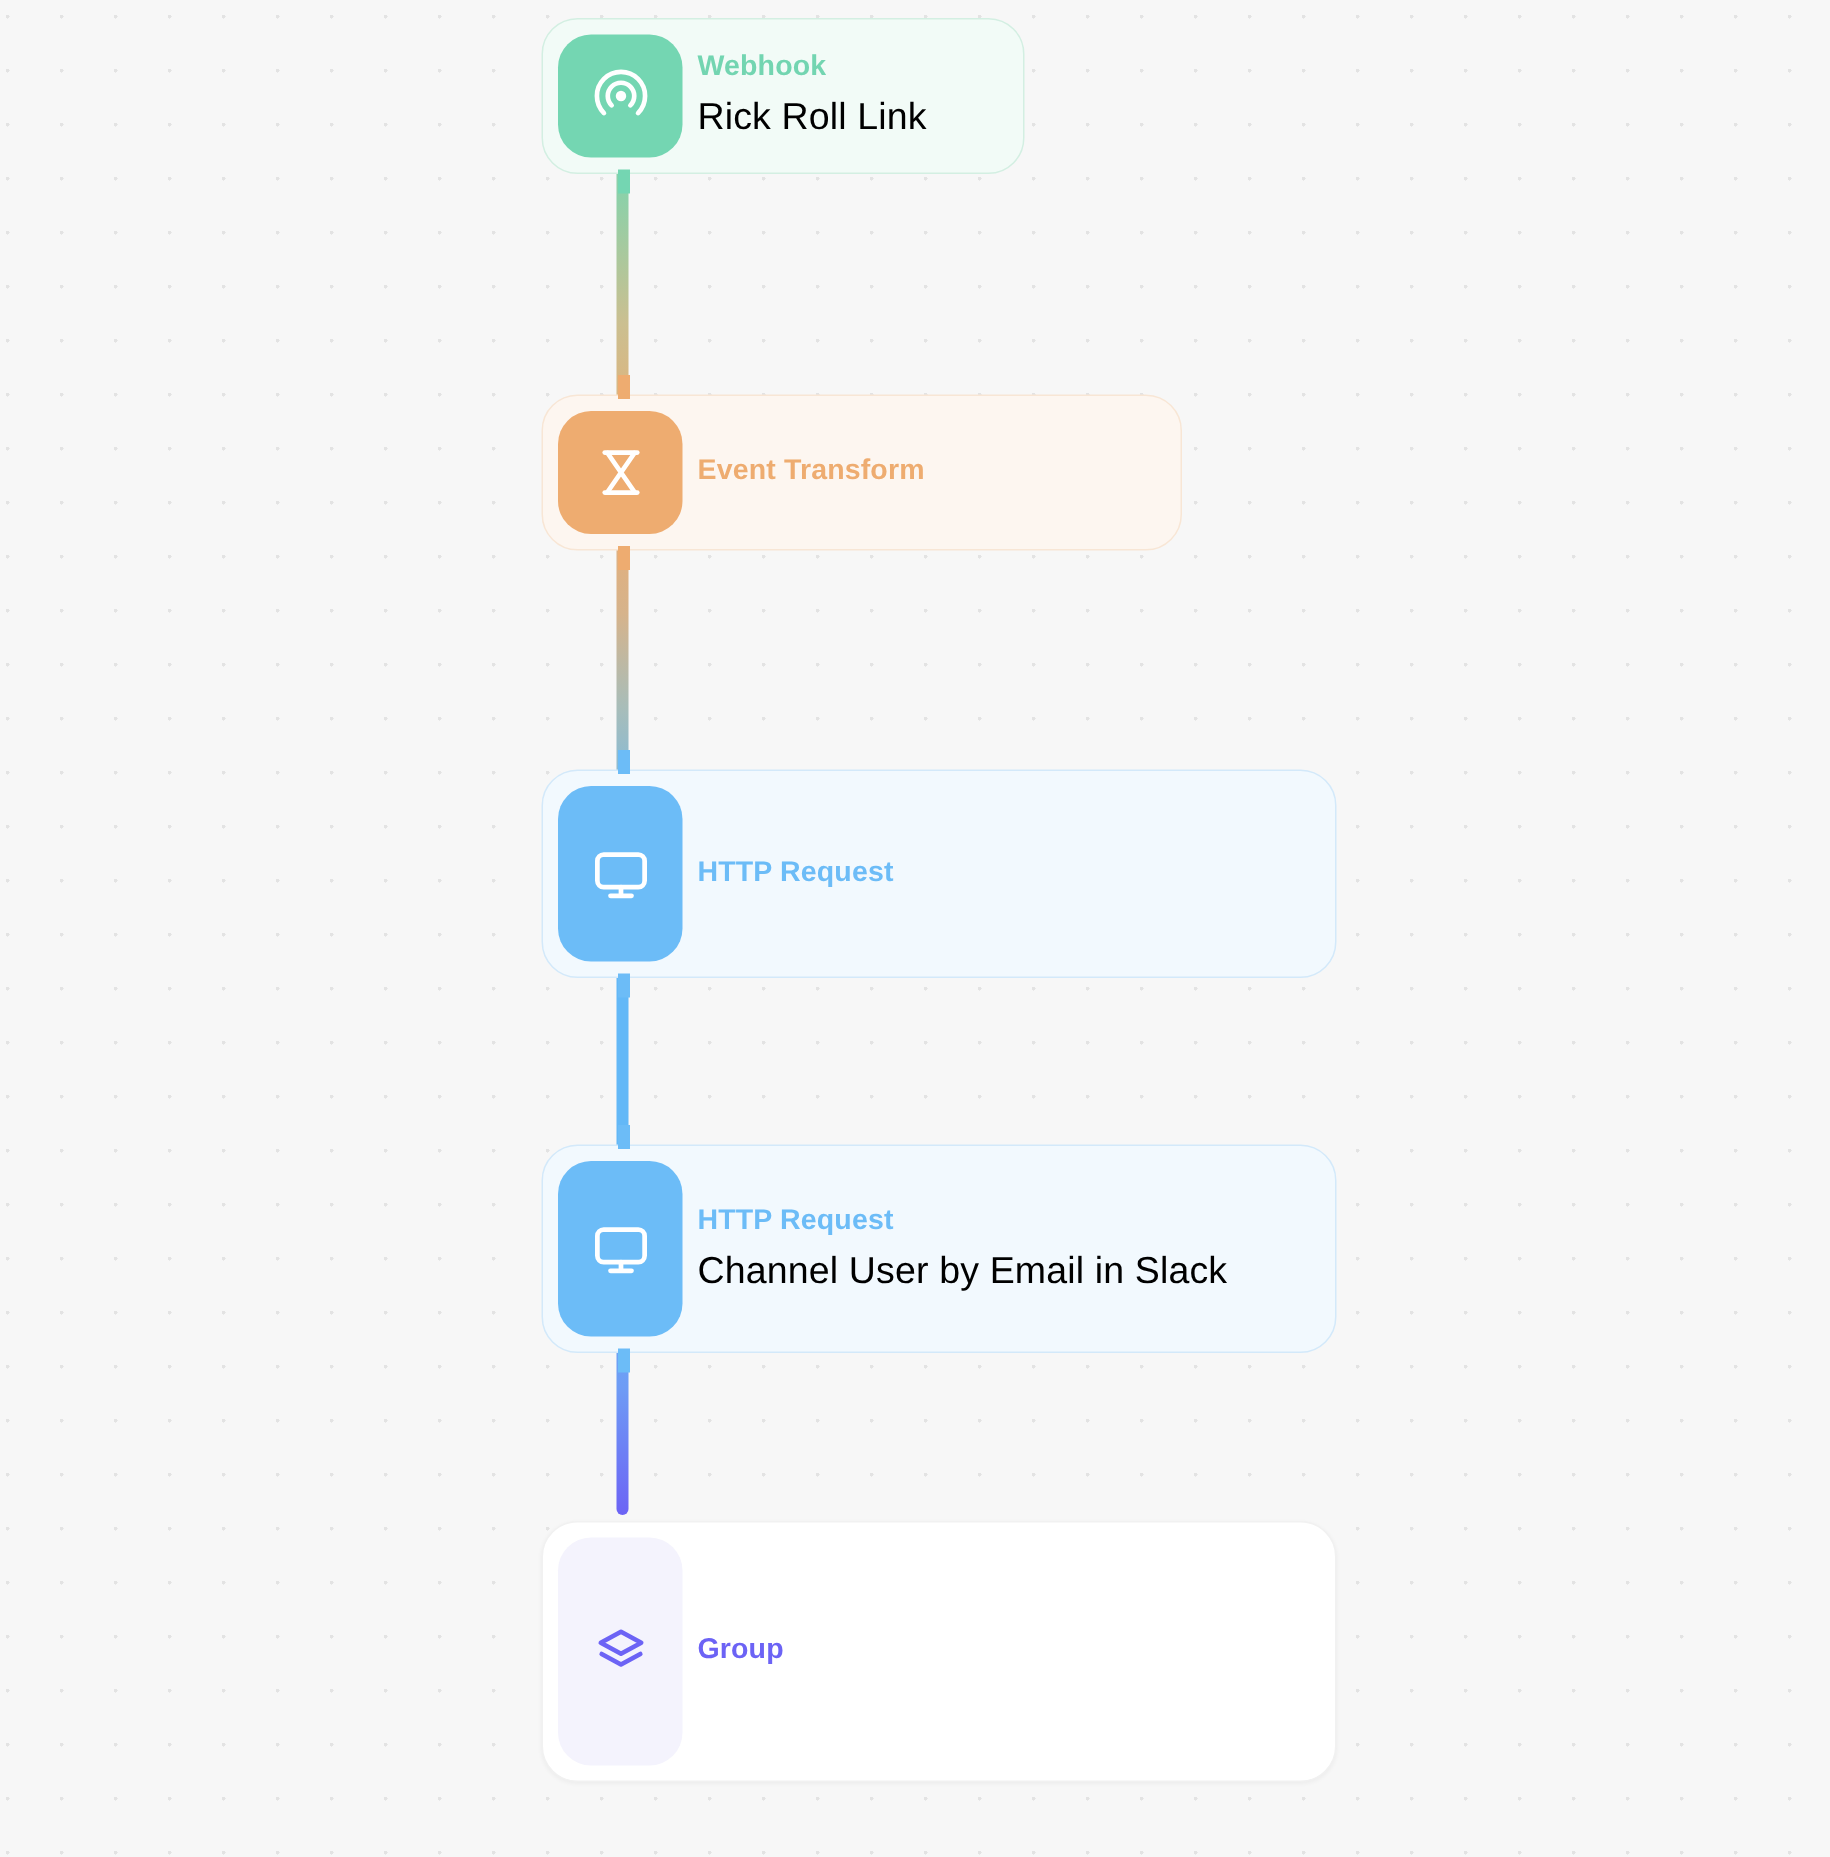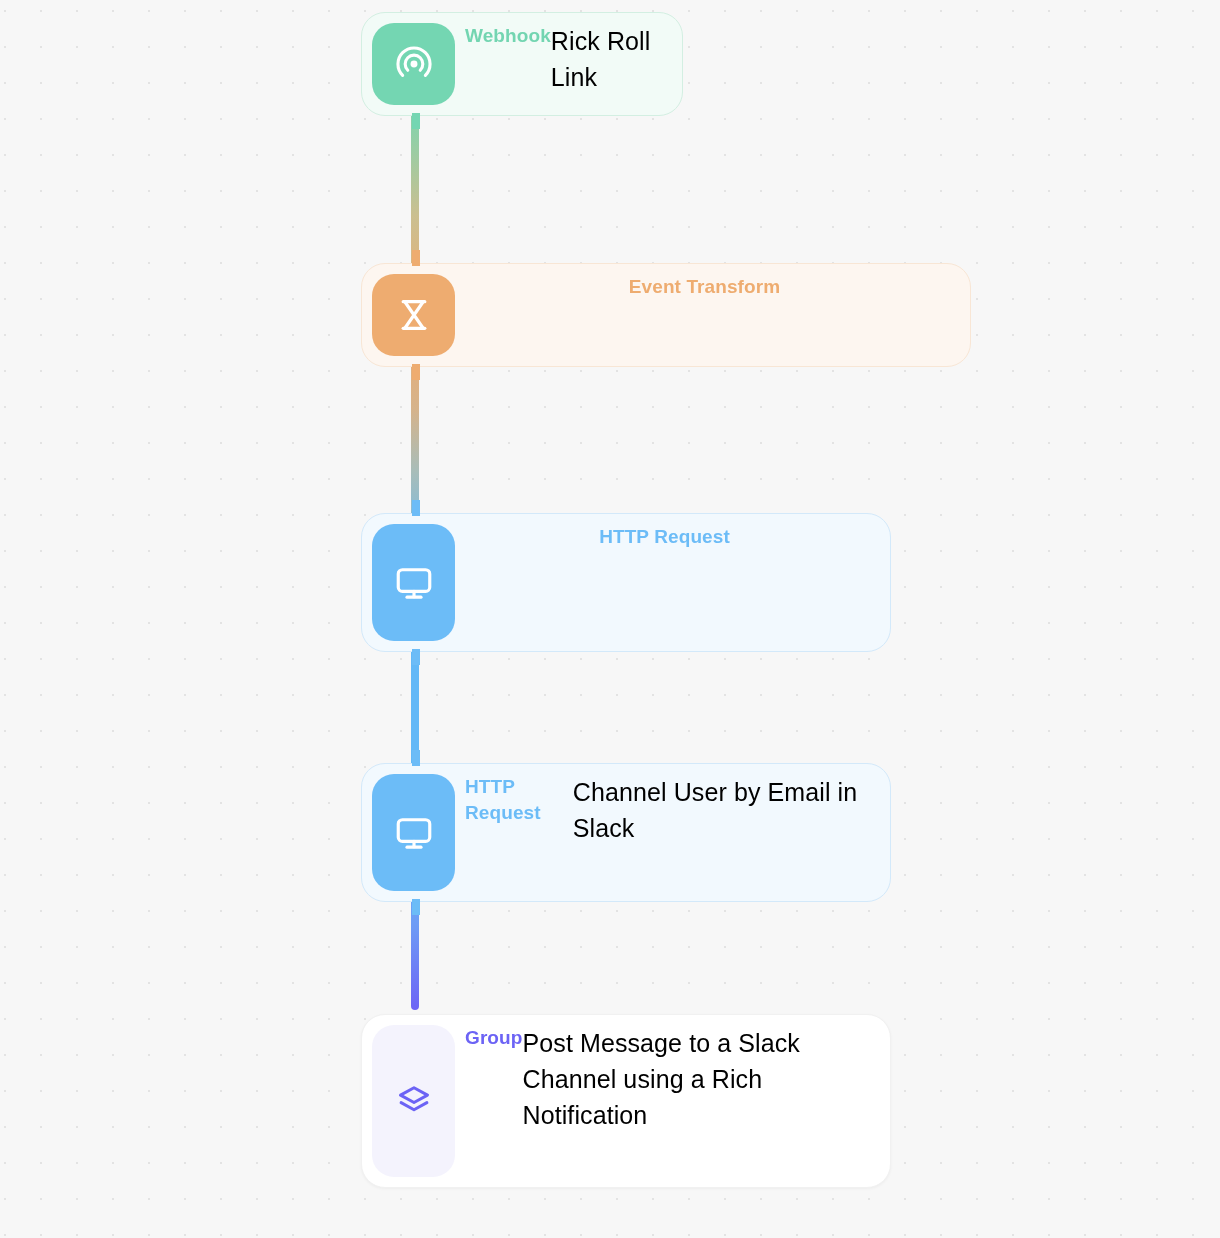--- a/index.html
+++ b/index.html
@@ -58,20 +58,21 @@
     margin: 10px;
     border-radius: 22px;
     display: flex;
     align-items: center;
     justify-content: center;
   }
 
   .node .labels {
     flex: 1 1 auto;
     display: flex;
+    flex-direction: column;
     justify-content: center;
     padding: 10px 26px 10px 0;
   }
 
   .node .kind {
     font-size: 19px;
     font-weight: 700;
     letter-spacing: 0.1px;
     line-height: 26px;
     margin-bottom: 2px;
@@ -84,21 +85,21 @@
     line-height: 36px;
     letter-spacing: 0.1px;
   }
 
   
   .node.webhook   { left: 361px; top: 12px;   width: 322px; height: 104px;
                     background: #f2fbf7; border-color: #d3efe2; }
   .node.webhook   .icon-tile { background: #74d6b2; }
   .node.webhook   .kind { color: #73d5b1; }
 
-  .node.transform { left: 361px; top: 263px;  width: 610px; height: 104px;
+  .node.transform { left: 361px; top: 263px;  width: 427px; height: 104px;
                     background: #fdf6f0; border-color: #f8e6d5; }
   .node.transform .icon-tile { background: #eeac70; }
   .node.transform .kind { color: #eeac70; }
 
   .node.http1     { left: 361px; top: 513px;  width: 530px; height: 139px;
                     background: #f2f9fe; border-color: #d3e9fa; }
   .node.http1     .icon-tile { background: #6cbcf7; }
   .node.http1     .kind { color: #6cbcf7; }
 
   .node.http2     { left: 361px; top: 763px;  width: 530px; height: 139px;
@@ -217,17 +218,16 @@
     <div class="icon-tile">
       <span>
         <svg class="icon-svg" width="36" height="36" viewBox="0 0 24 24" fill="none" stroke="#6c63f5" stroke-width="2" stroke-linejoin="round" stroke-linecap="round">
           <path d="M12 3.2 21 8.1 12 13 3 8.1z"></path>
           <path d="M3.4 13.1 12 17.8l8.6-4.7"></path>
         </svg>
       </span>
     </div>
     <div class="labels">
       <div class="kind">Group</div>
-      <div class="title">Post Message to a Slack Channel using a Rich Notification</div>
     </div>
   </div>
 
 </div>
 
 </body></html>

